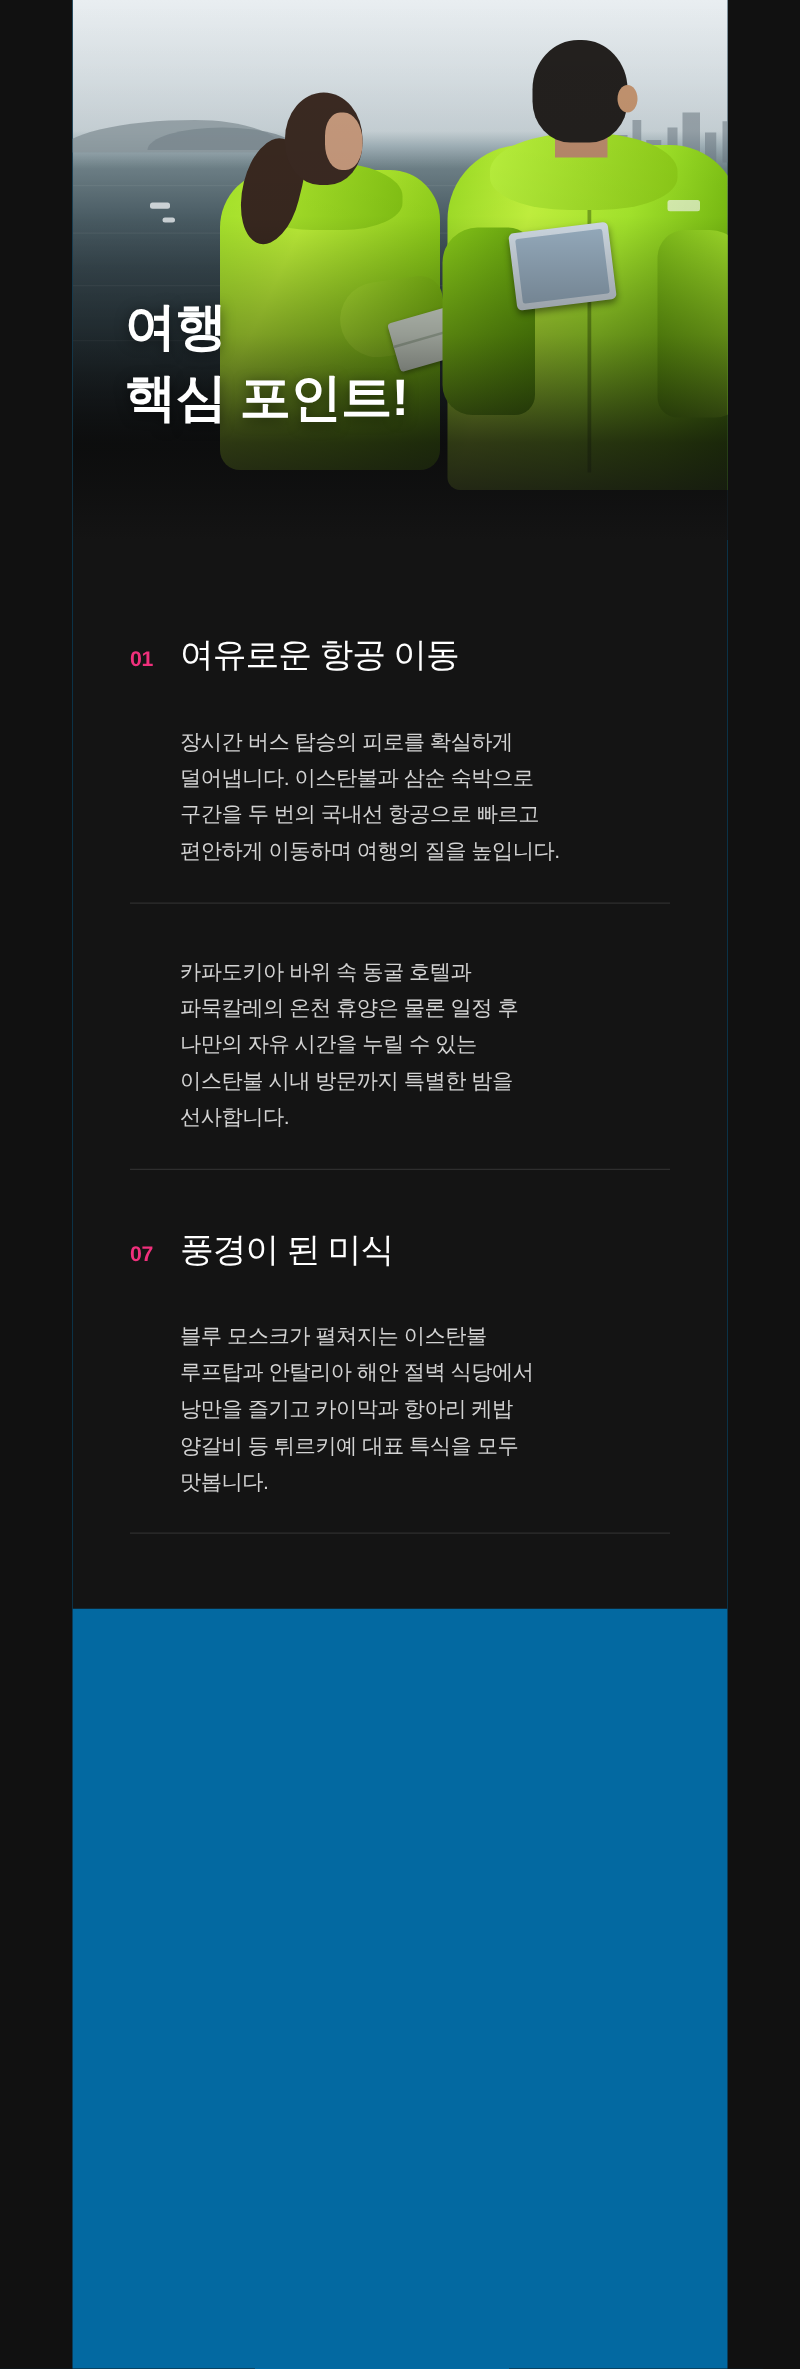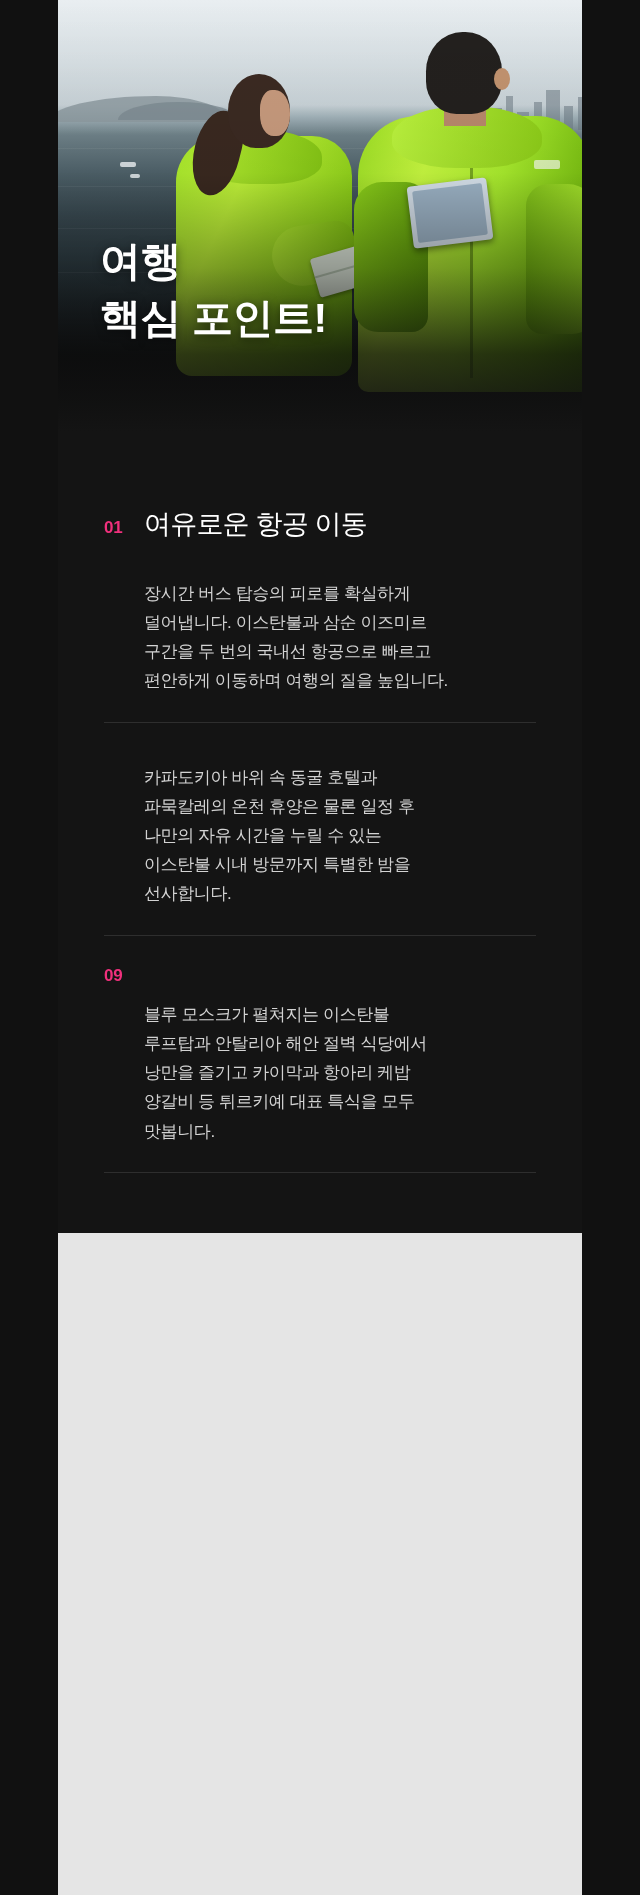--- a/index.html
+++ b/index.html
@@ -8,21 +8,21 @@
     padding: 0;
     background: #111111;
   }
   body {
     font-family: "Liberation Sans", "DejaVu Sans", sans-serif;
   }
   .page {
     width: 524px;
     min-height: 1895px;
     margin: 0 auto;
-    background: #e5e5e5;
+    background: #0369a1;
     position: relative;
     overflow: hidden;
   }
 
   
   .hero {
     position: relative;
     width: 640px;
     height: 432px;
     overflow: hidden;
@@ -333,40 +333,41 @@
   </section>
 
   <section class="list">
 
     <article class="item">
       <div class="item-head">
         <span class="num">01</span>
         <h2 class="item-title">여유로운 항공 이동</h2>
       </div>
       <p class="item-body">장시간 버스 탑승의 피로를 확실하게
-덜어냅니다. 이스탄불과 삼순 이즈미르
+덜어냅니다. 이스탄불과 삼순 숙박으로
 구간을 두 번의 국내선 항공으로 빠르고
 편안하게 이동하며 여행의 질을 높입니다.</p>
     </article>
 
     <div class="divider"></div>
 
     <article class="item">
       <p class="item-body">카파도키아 바위 속 동굴 호텔과
 파묵칼레의 온천 휴양은 물론 일정 후
 나만의 자유 시간을 누릴 수 있는
 이스탄불 시내 방문까지 특별한 밤을
 선사합니다.</p>
     </article>
 
     <div class="divider"></div>
 
     <article class="item">
       <div class="item-head">
-        <span class="num">09</span>
+        <span class="num">07</span>
+        <h2 class="item-title">풍경이 된 미식</h2>
       </div>
       <p class="item-body">블루 모스크가 펼쳐지는 이스탄불
 루프탑과 안탈리아 해안 절벽 식당에서
 낭만을 즐기고 카이막과 항아리 케밥
 양갈비 등 튀르키예 대표 특식을 모두
 맛봅니다.</p>
     </article>
 
     <div class="divider"></div>
 

